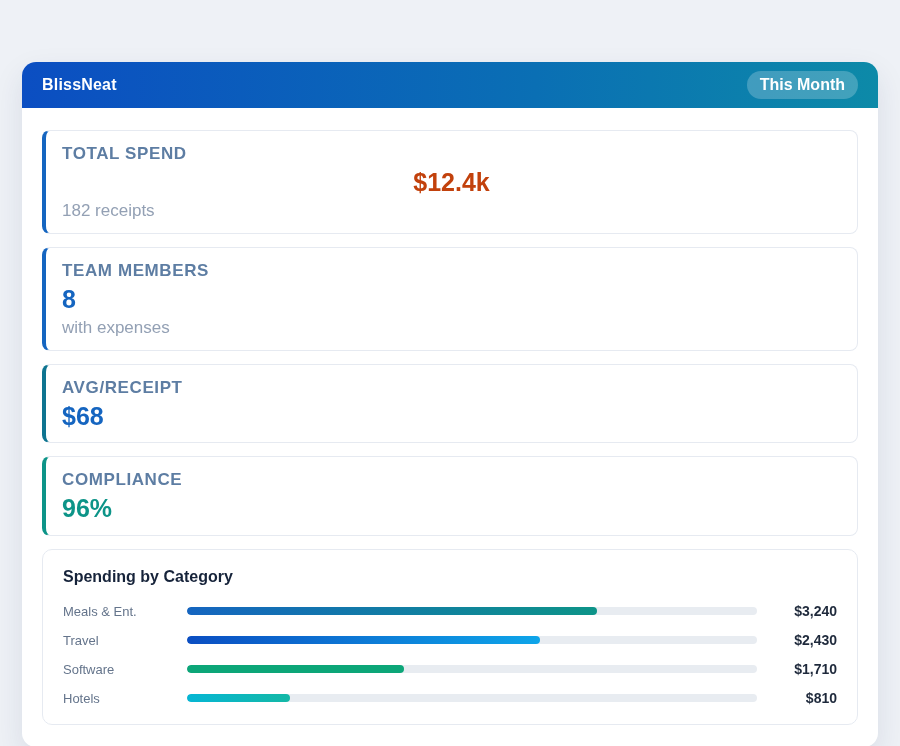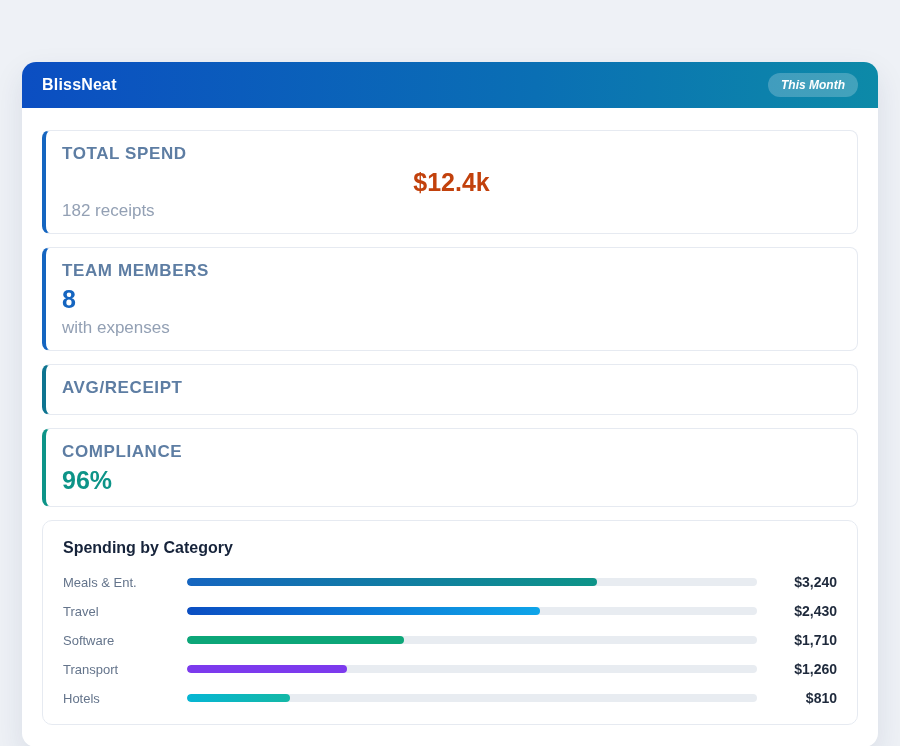--- a/index.html
+++ b/index.html
@@ -30,27 +30,26 @@
   }
   .app-title {
     color: #ffffff;
     font-size: 16px;
     font-weight: bold;
     letter-spacing: 0.2px;
   }
   .period-badge {
     background: rgba(255, 255, 255, 0.22);
     color: #ffffff;
-    font-size: 12px;
+    font-size: 16px;
     font-weight: bold;
     padding: 5px 13px;
     border-radius: 999px;
     border: none;
     cursor: pointer;
-    font-style: italic;
   }
   .content {
     padding: 22px 20px 22px 20px;
   }
   .stat-card {
     border: 1px solid #e6eaf1;
     border-left: 4px solid #1565c0;
     border-radius: 8px;
     padding: 13px 16px 12px 16px;
     margin-bottom: 13px;
@@ -141,20 +140,21 @@
     </div>
 
     <div class="stat-card" style="border-left-color: rgb(21, 101, 192);">
       <div class="stat-label">TEAM MEMBERS</div>
       <div class="stat-value" style="color: rgb(21, 101, 192);">8</div>
       <div class="stat-sub">with expenses</div>
     </div>
 
     <div class="stat-card" style="border-left-color: rgb(14, 116, 144);">
       <div class="stat-label">AVG/RECEIPT</div>
+      <div class="stat-value" style="color: rgb(21, 101, 192);">$68</div>
     </div>
 
     <div class="stat-card" style="border-left-color: rgb(13, 148, 136);">
       <div class="stat-label">COMPLIANCE</div>
       <div class="stat-value" style="color: rgb(13, 148, 136);">96%</div>
     </div>
 
     <div class="cat-card">
       <div class="cat-title">Spending by Category</div>
 
@@ -175,27 +175,20 @@
       </div>
 
       <div class="cat-row">
         <div class="cat-label">Software</div>
         <div class="bar-track">
           <div class="bar-fill" style="width: 38%; background: linear-gradient(90deg, rgb(12, 166, 120), rgb(12, 166, 120));"></div>
         </div>
         <div class="cat-amount">$1,710</div>
       </div>
 
-      <div class="cat-row">
-        <div class="cat-label">Transport</div>
-        <div class="bar-track">
-          <div class="bar-fill" style="width: 28%; background: linear-gradient(90deg, rgb(124, 58, 237), rgb(124, 58, 237));"></div>
-        </div>
-        <div class="cat-amount">$1,260</div>
-      </div>
 
       <div class="cat-row">
         <div class="cat-label">Hotels</div>
         <div class="bar-track">
           <div class="bar-fill" style="width: 18%; background: linear-gradient(90deg, rgb(6, 182, 212), rgb(20, 184, 166));"></div>
         </div>
         <div class="cat-amount">$810</div>
       </div>
 
     </div>

